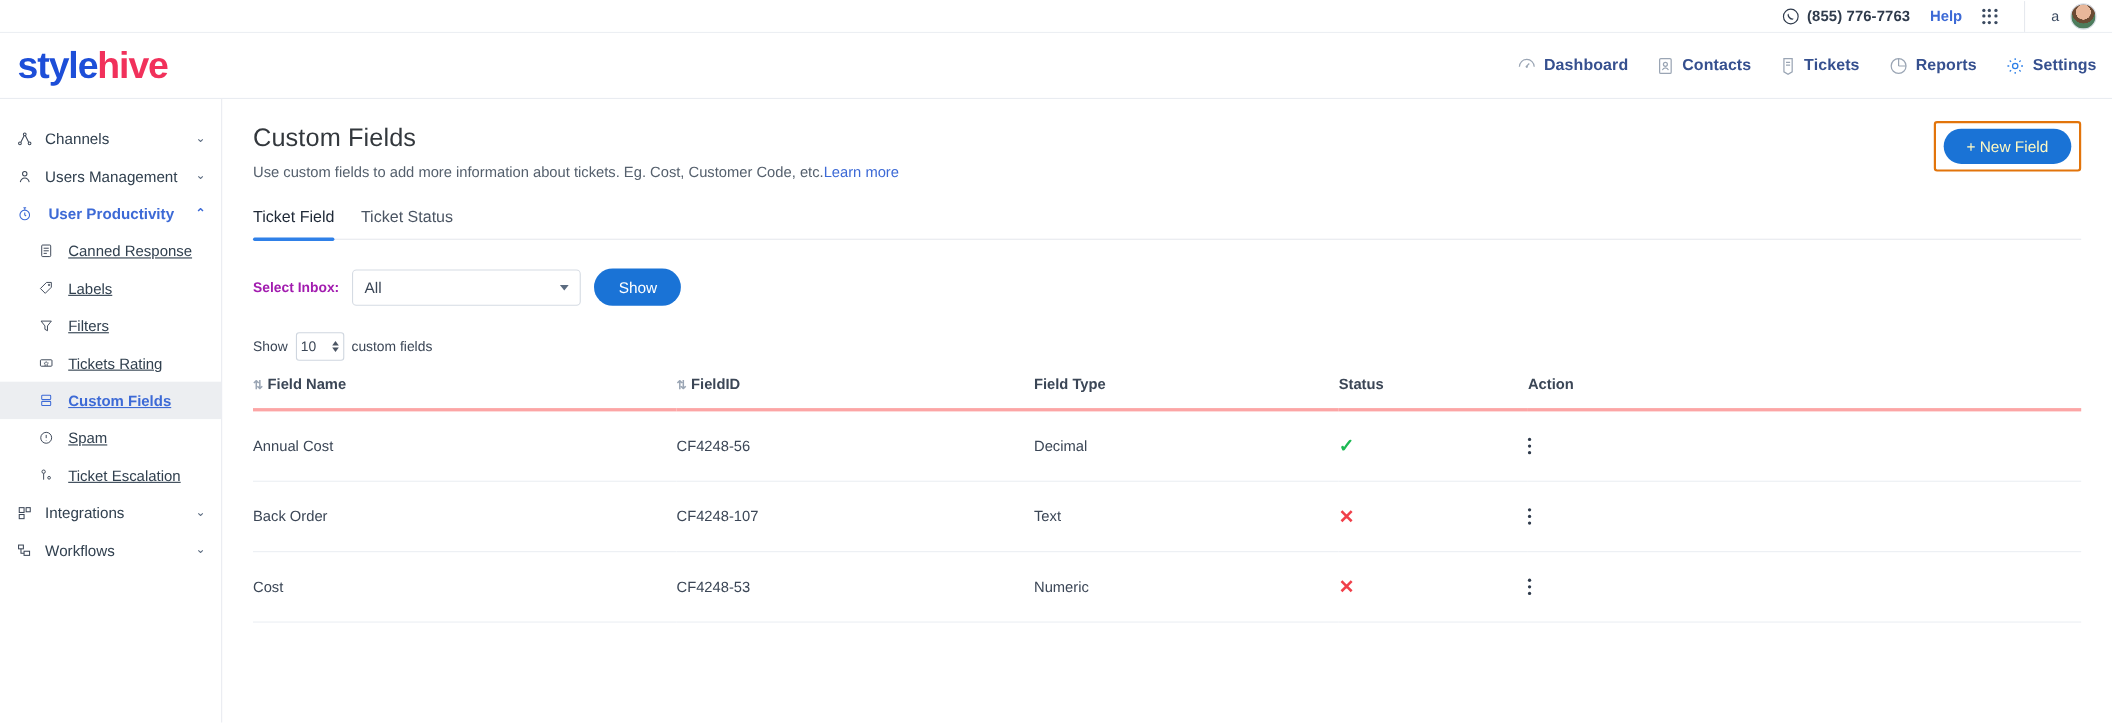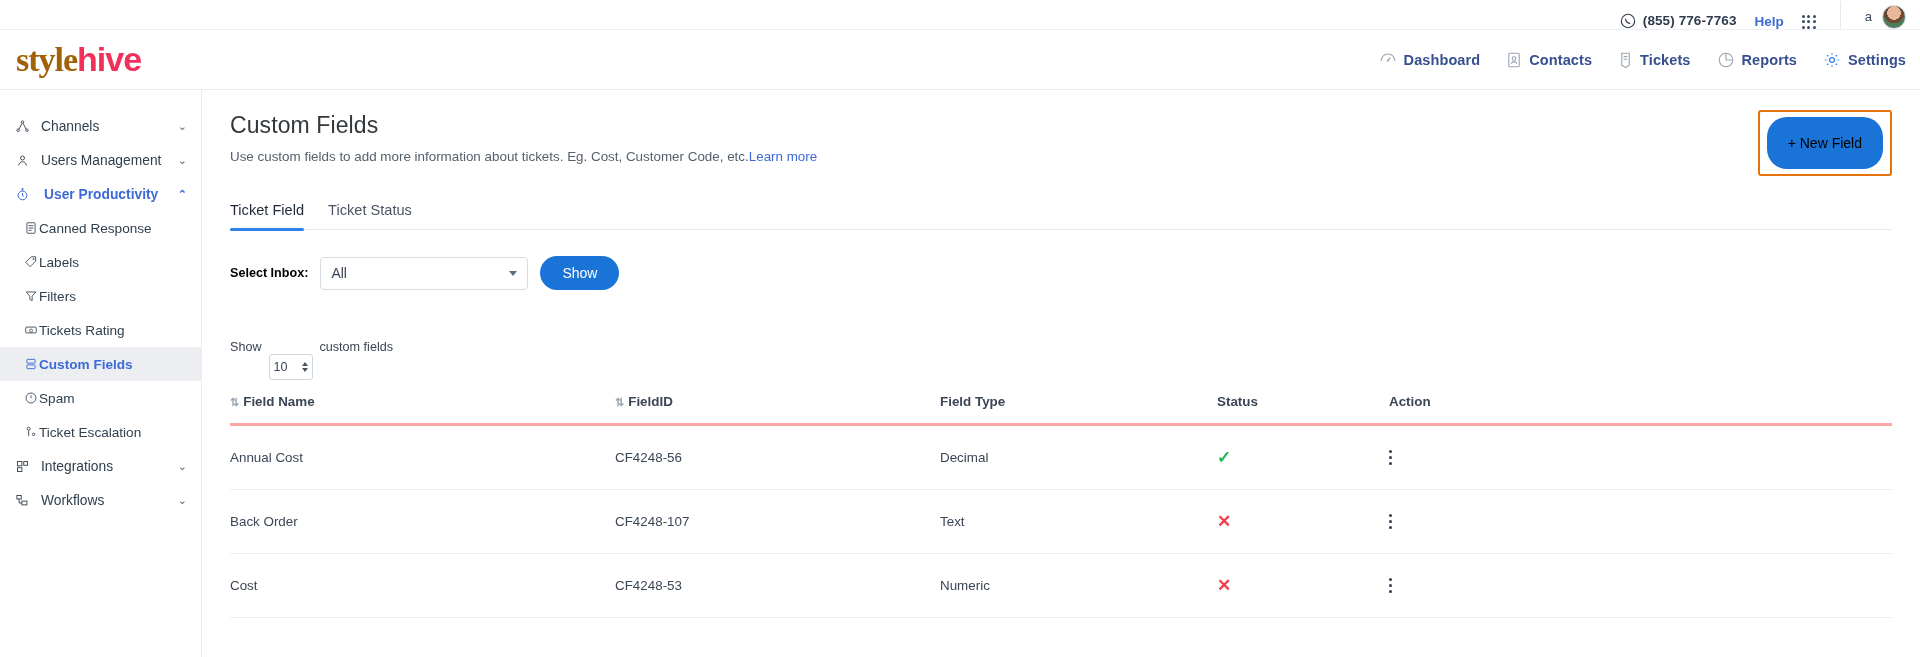--- a/index.html
+++ b/index.html
@@ -14,21 +14,21 @@
   
   .topbar {
     height: 30px;
     display: flex;
     align-items: center;
     justify-content: flex-end;
     padding: 0 14px 0 0;
     background: #fff;
     border-bottom: 1px solid #eceff3;
   }
-  .topbar-inner { display: flex; align-items: flex-end; gap: 18px; }
+  .topbar-inner { display: flex; align-items: center; gap: 18px; }
   .phone-block { display: flex; align-items: center; gap: 7px; font-size: 13.5px; color: #2f3b4c; font-weight: 600; letter-spacing: .1px;}
   .ico { display: inline-flex; align-items: center; justify-content: center; }
   .help-link { font-size: 13.5px; color: #3d6ad6; font-weight: 600; cursor: pointer; }
   .apps-grid { display: grid; grid-template-columns: repeat(3, 3px); grid-template-rows: repeat(3, 3px); gap: 2.5px; cursor: pointer; }
   .apps-grid i { width: 3px; height: 3px; background: #3b4a60; border-radius: 50%; display: block; }
   .topdivider { width: 1px; height: 28px; background: #e6e9ee; margin: 0 6px; }
   .acct { display: flex; align-items: center; gap: 10px; }
   .acct-name { font-size: 13px; color: #3b4a60; }
   .avatar {
     width: 24px; height: 24px; border-radius: 50%;
@@ -38,21 +38,21 @@
 
   
   .navbar {
     height: 60px;
     display: flex; align-items: center; justify-content: space-between;
     padding: 0 14px 0 16px;
     border-bottom: 1px solid #e9ecf1;
     background: #fff;
   }
   .logo { font-size: 34px; font-weight: 700; letter-spacing: -1px; line-height: 1; }
-  .logo .s1 { color: #a16207; font-family: Liberation Serif, serif; }
+  .logo .s1 { color: #1d4ed8; }
   .logo .s2 { color: #f1315b; }
   .mainnav { display: flex; align-items: center; gap: 26px; }
   .navitem { display: flex; align-items: center; gap: 7px; cursor: pointer; }
   .navitem span.lbl { font-size: 14.5px; font-weight: 700; color: #36508f; letter-spacing: .1px; }
   .navitem svg { display: block; }
 
   
   .shell { display: flex; height: calc(657px - 30px - 60px); }
 
   
@@ -70,57 +70,57 @@
     gap: 11px;
     cursor: pointer;
     font-size: 13.6px;
     color: #31404f;
     position: relative;
   }
   .side-row.group { font-size: 13.8px; }
   .side-row .caret { margin-left: auto; color: #5b6b80; font-size: 11px; line-height: 1; }
   .side-row.active-group { color: #3d6ad6; font-weight: 600; gap: 14px; }
   .side-row.active-group .caret { color: #3d6ad6; }
-  .side-row.sub { padding-left: 23px; gap: 0; }
+  .side-row.sub { padding-left: 34px; gap: 12px; text-decoration: underline; }
   .side-row.current { background: #eceef1; color: #3d6ad6; font-weight: 600; }
   .side-ico { width: 16px; display: inline-flex; align-items: center; justify-content: center; flex: 0 0 16px; }
   .side-gap { height: 11px; }
 
   
   .content { flex: 1; padding: 22px 28px 0 28px; position: relative; overflow: hidden; }
   .page-head { display: flex; align-items: flex-start; justify-content: space-between; }
   .page-title { font-size: 23px; font-weight: 400; color: #33383d; letter-spacing: .1px; }
   .page-sub { margin-top: 10px; font-size: 13.4px; color: #55606d; }
   .page-sub a { color: #3d6ad6; text-decoration: none; cursor: pointer; }
 
   .newfield-wrap {
     border: 2px solid #e2740b;
     border-radius: 3px;
     padding: 5px 7px;
     margin-top: -2px;
   }
   .btn-primary {
-    background: #1a73d6; color: #000000; border: none;
-    border-radius: 20px; padding: 18px 21px;
+    background: #1a73d6; color: #fef9c3; border: none;
+    border-radius: 20px; padding: 8px 21px;
     font-size: 14px; font-family: inherit; cursor: pointer;
     white-space: nowrap;
   }
 
   
   .tabs { margin-top: 26px; display: flex; gap: 24px; border-bottom: 1px solid #e6e9ee; }
   .tab { font-size: 14.6px; color: #4b5563; padding-bottom: 11px; cursor: pointer; position: relative; }
   .tab.active { color: #1f2937; }
   .tab.active::after {
     content: ""; position: absolute; left: 0; right: 0; bottom: -1.5px;
     height: 3px; background: #2f80e8; border-radius: 2px;
   }
 
   
   .filter-row { margin-top: 26px; display: flex; align-items: center; gap: 12px; }
-  .filter-label { font-size: 12.6px; font-weight: 700; color: #000000; }
+  .filter-label { font-size: 12.6px; font-weight: 700; color: #a21caf; }
   .select-box {
     width: 208px; height: 33px;
     border: 1px solid #d5dbe3; border-radius: 4px;
     display: flex; align-items: center; padding: 0 10px;
     font-size: 14px; color: #3b4656; background: #fff; cursor: pointer;
   }
   .select-box .val { flex: 1; }
   .select-box .tri {
     width: 0; height: 0; border-left: 4.5px solid transparent;
     border-right: 4.5px solid transparent; border-top: 5px solid #5b6b80;
@@ -128,21 +128,21 @@
   .btn-show {
     background: #1a73d6; color: #fff; border: none; border-radius: 20px;
     padding: 9px 22px; font-size: 14px; font-family: inherit; cursor: pointer;
   }
 
   
   .table-tools { margin-top: 24px; display: flex; align-items: center; justify-content: space-between; }
   .show-entries { display: flex; align-items: center; gap: 7px; font-size: 12.6px; color: #3b4656; }
   .num-input {
     width: 44px; height: 26px; border: 1px solid #cfd6df; border-radius: 3px;
-    display: flex; align-items: center; padding: 0 4px; background: #fff; cursor: pointer; margin-top: 40px;
+    display: flex; align-items: center; padding: 0 4px; background: #fff; cursor: pointer;
   }
   .num-input .nv { font-size: 12.6px; color: #3b4656; flex: 1; }
   .spin { display: flex; flex-direction: column; gap: 2px; }
   .spin i { width: 0; height: 0; border-left: 3.5px solid transparent; border-right: 3.5px solid transparent; display: block; }
   .spin i.up { border-bottom: 4px solid #4b5563; }
   .spin i.dn { border-top: 4px solid #4b5563; }
   .search-wrap { display: flex; align-items: center; gap: 8px; }
   .search-lbl { font-size: 12.6px; color: #3b4656; }
   .search-input {
     width: 200px; height: 27px; border: 1px solid #cfd6df; border-radius: 3px;

